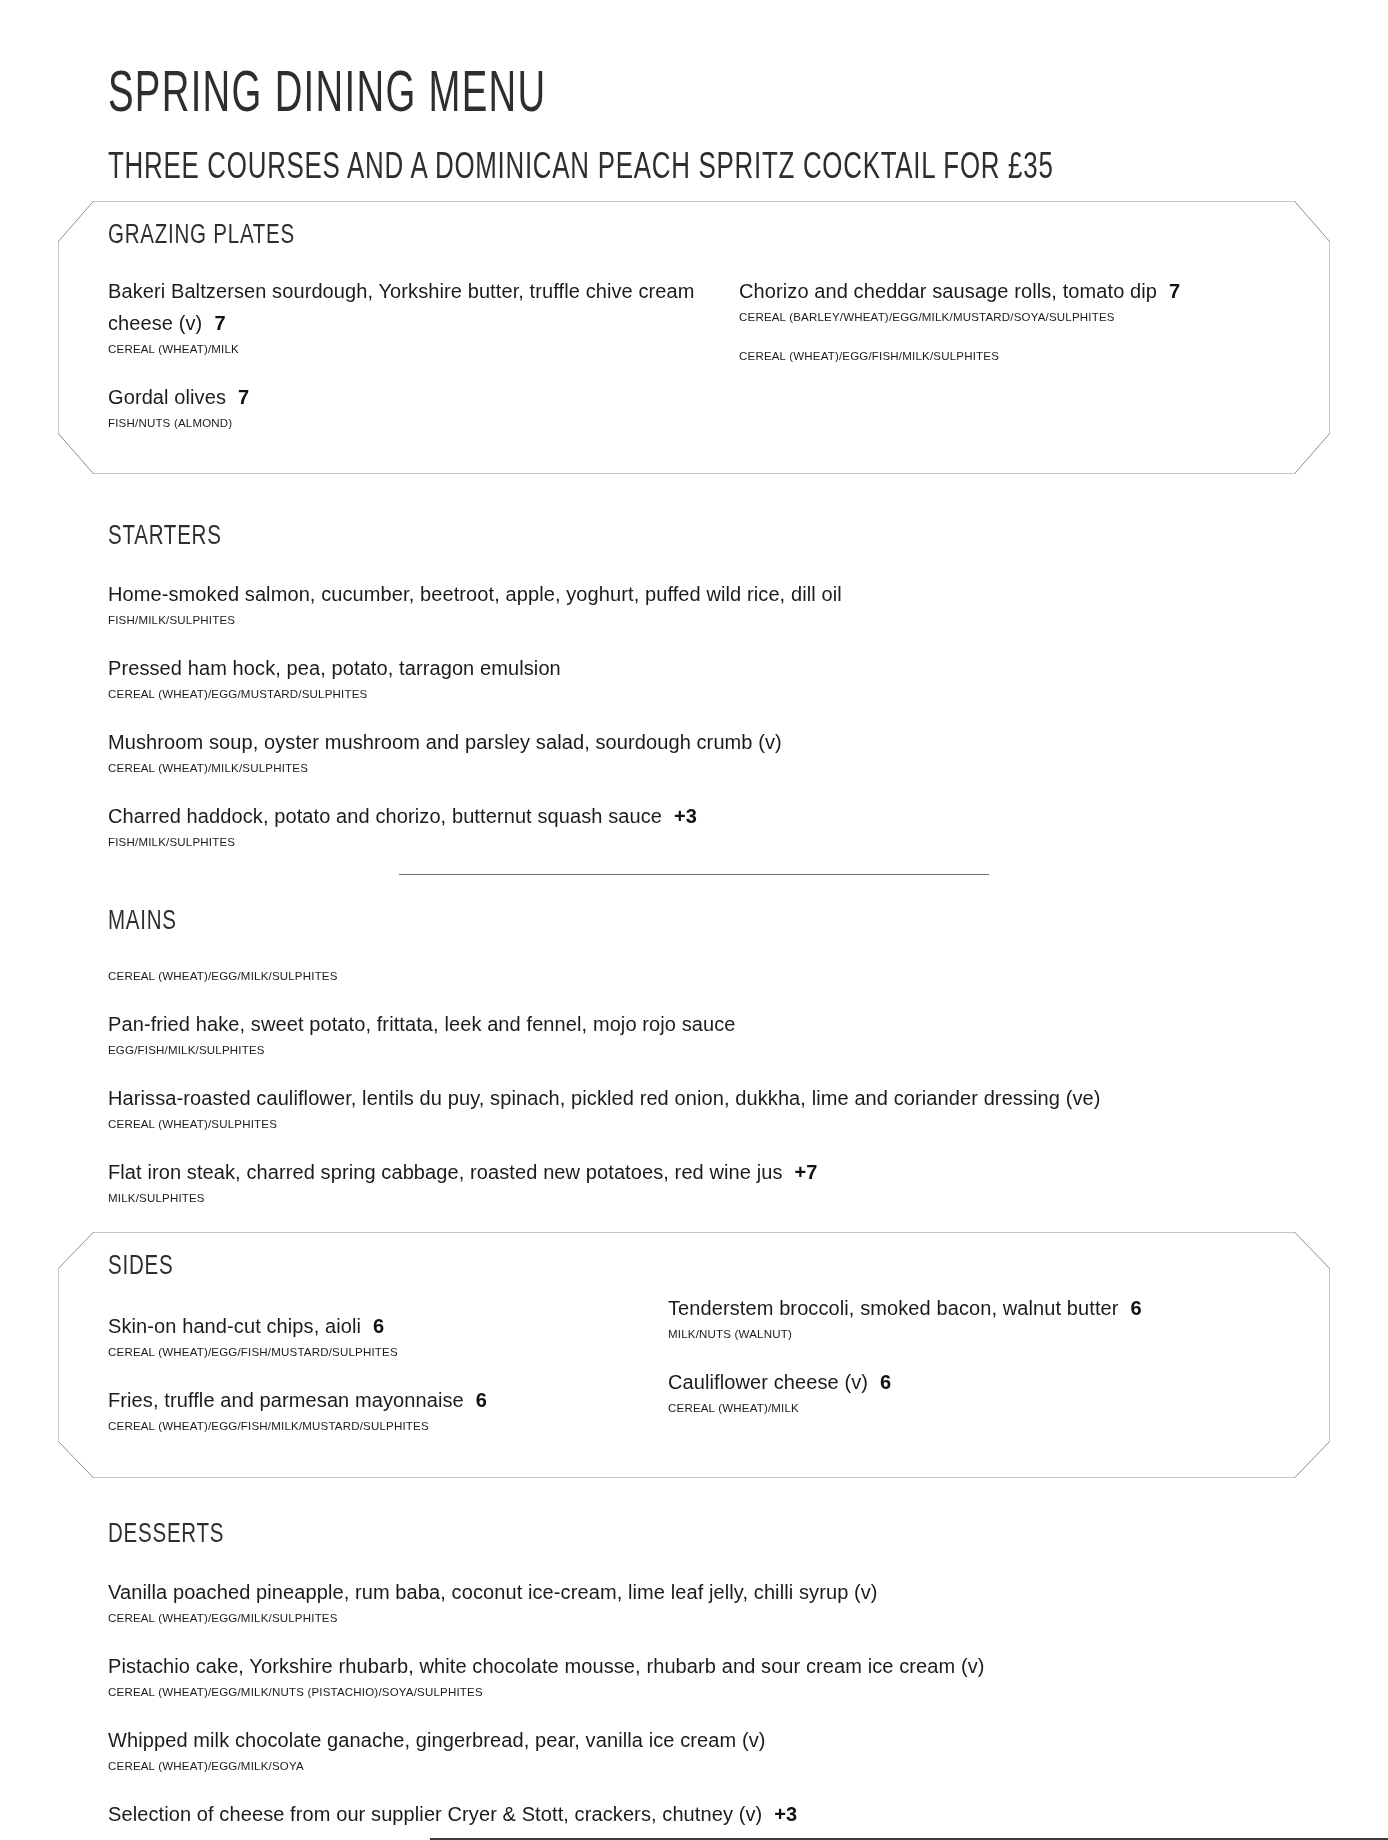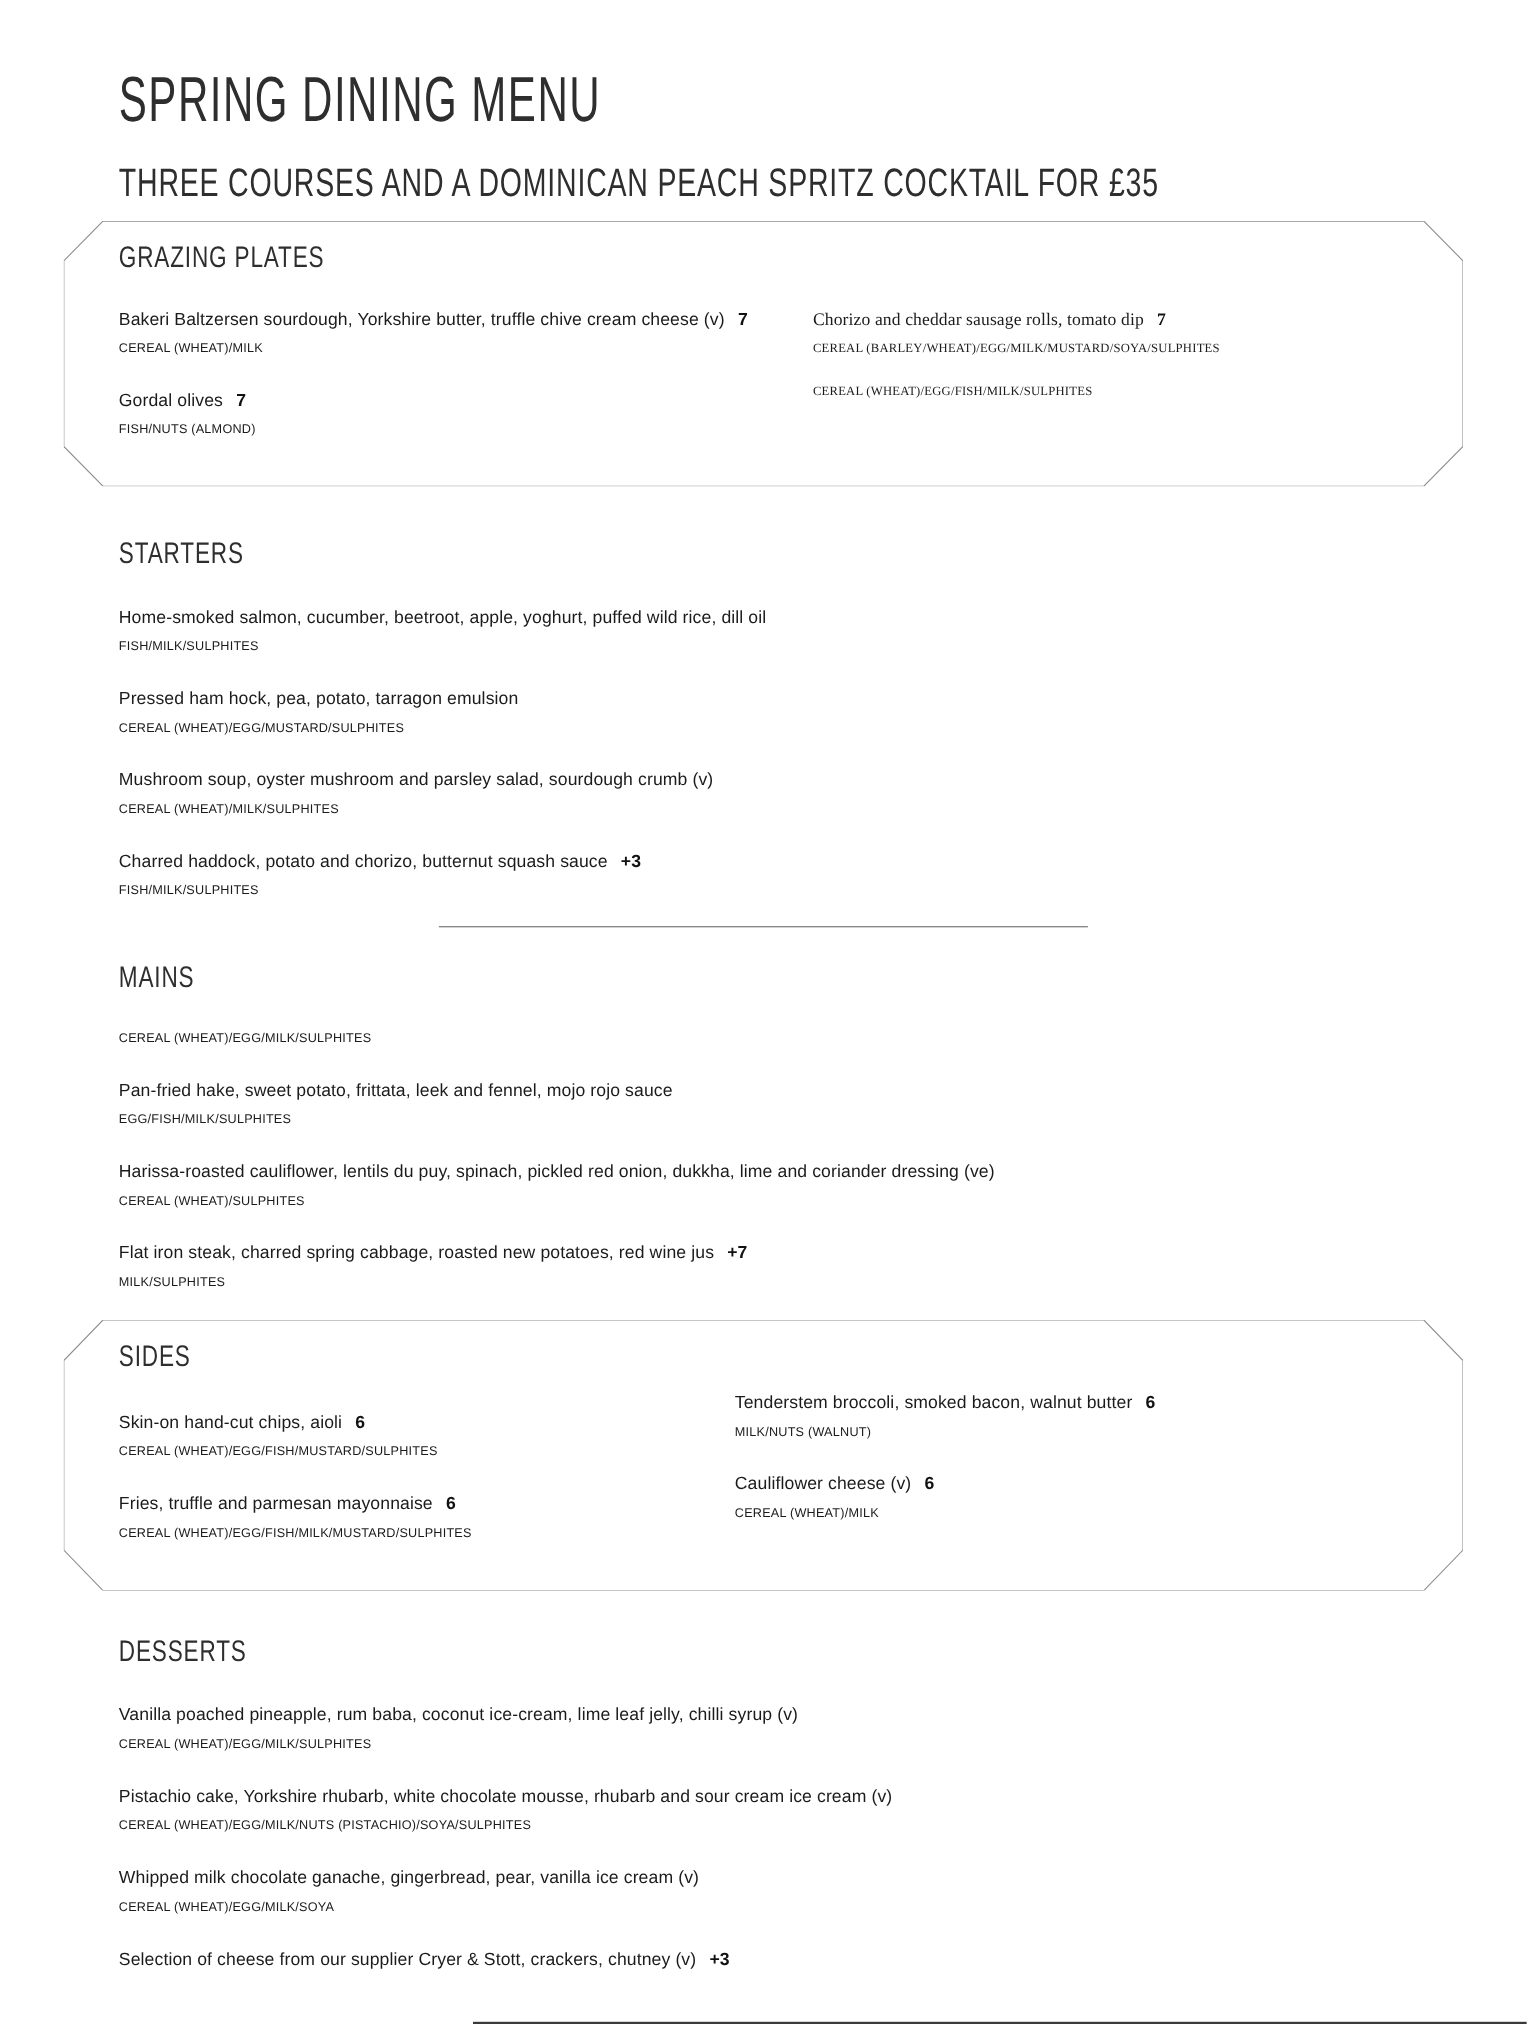--- a/index.html
+++ b/index.html
@@ -23,36 +23,36 @@
   
   .boxed{margin:0 58px;padding:18px 48px 20px 50px;position:relative;}
   .boxed.grazing{margin-top:17px;padding-bottom:19px;}
   .boxed.sides{margin-top:26px;}
   .box-border{position:absolute;inset:0;width:100%;height:100%;pointer-events:none;}
   .box-border polygon{fill:none;stroke:var(--box-border);stroke-width:1;}
   .box-inner{position:relative;display:grid;}
   .grazing .box-inner{grid-template-columns:631px 1fr;}
   .sides .box-inner{grid-template-columns:560px 1fr;}
   .col-left{padding-right:40px;}
-  .grazing .col-right{padding-top:56px;font-family:Liberation Serif, serif;}
+  .grazing .col-right{padding-top:56px;}
   .sides .col-right{padding-top:42px;}
   .grazing .sec-heading{margin-bottom:26px;}
   .sides .sec-heading{margin-bottom:30px;}
 
   
   .plain{margin:0 58px;padding:0 10px 0 50px;}
   .starters{margin-top:46px;}
   .desserts{margin-top:40px;}
   .starters .sec-heading{margin-bottom:28px;}
   .mains .sec-heading{margin-bottom:34px;}
   .desserts .sec-heading{margin-bottom:28px;}
 
   
   .item{margin-bottom:24px;}
-  .item-name{font-size:16px;line-height:32px;letter-spacing:0.1px;color:var(--text);}
+  .item-name{font-size:20px;line-height:32px;letter-spacing:0.1px;color:var(--text);}
   .price{font-weight:700;margin-left:12px;color:var(--price);letter-spacing:0;}
   .item-allergens{font-size:11.5px;line-height:15px;letter-spacing:0.2px;margin-top:3px;color:var(--text);}
 
   hr.divider{border:none;border-top:1px solid var(--divider);width:590px;margin:24px auto 30px auto;}
 
   .bottom-crop-line{position:absolute;left:430px;right:0;bottom:0;height:0;border-top:2px solid var(--bottom-edge);}
 </style>
 </head>
 <body>
 

